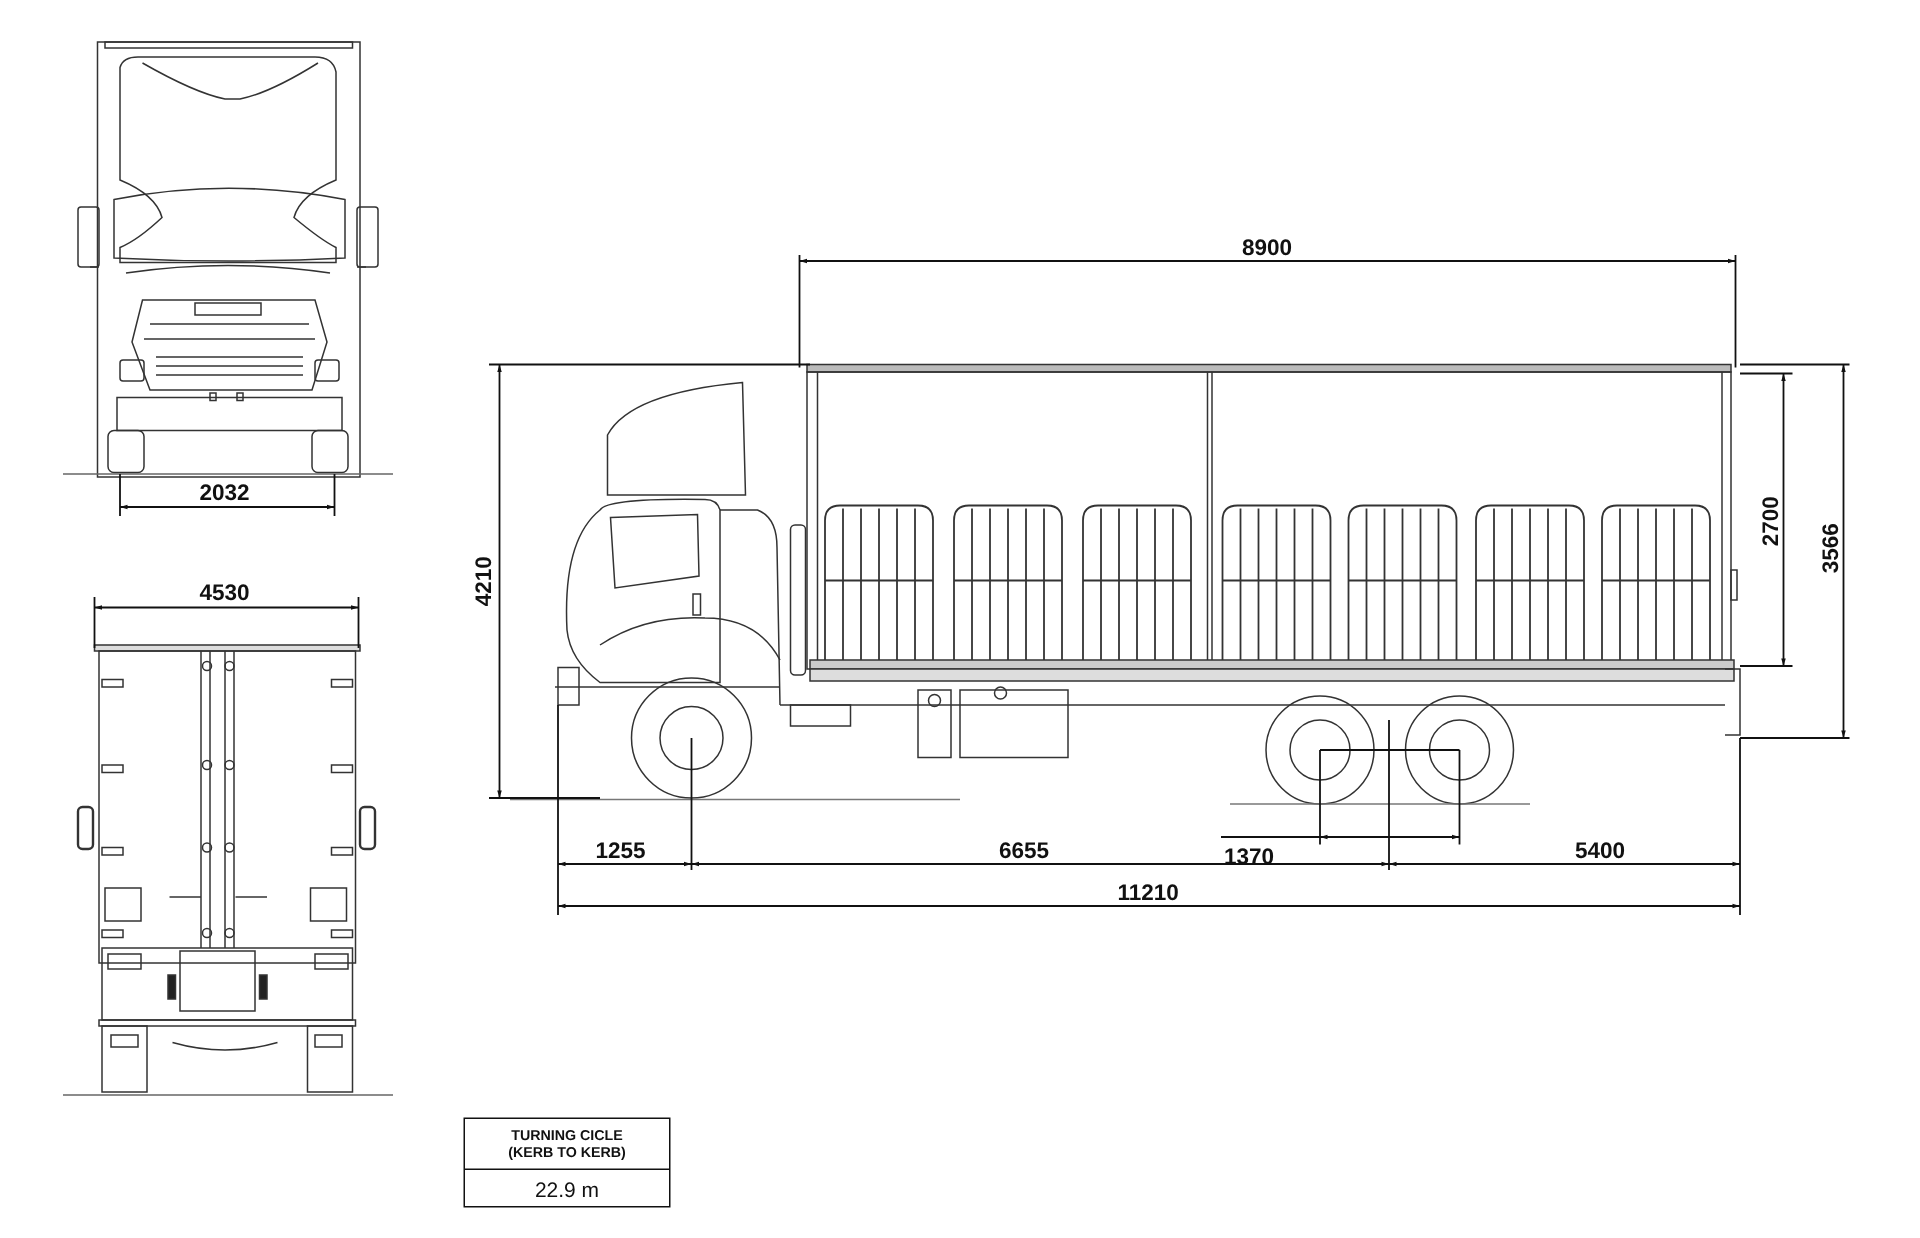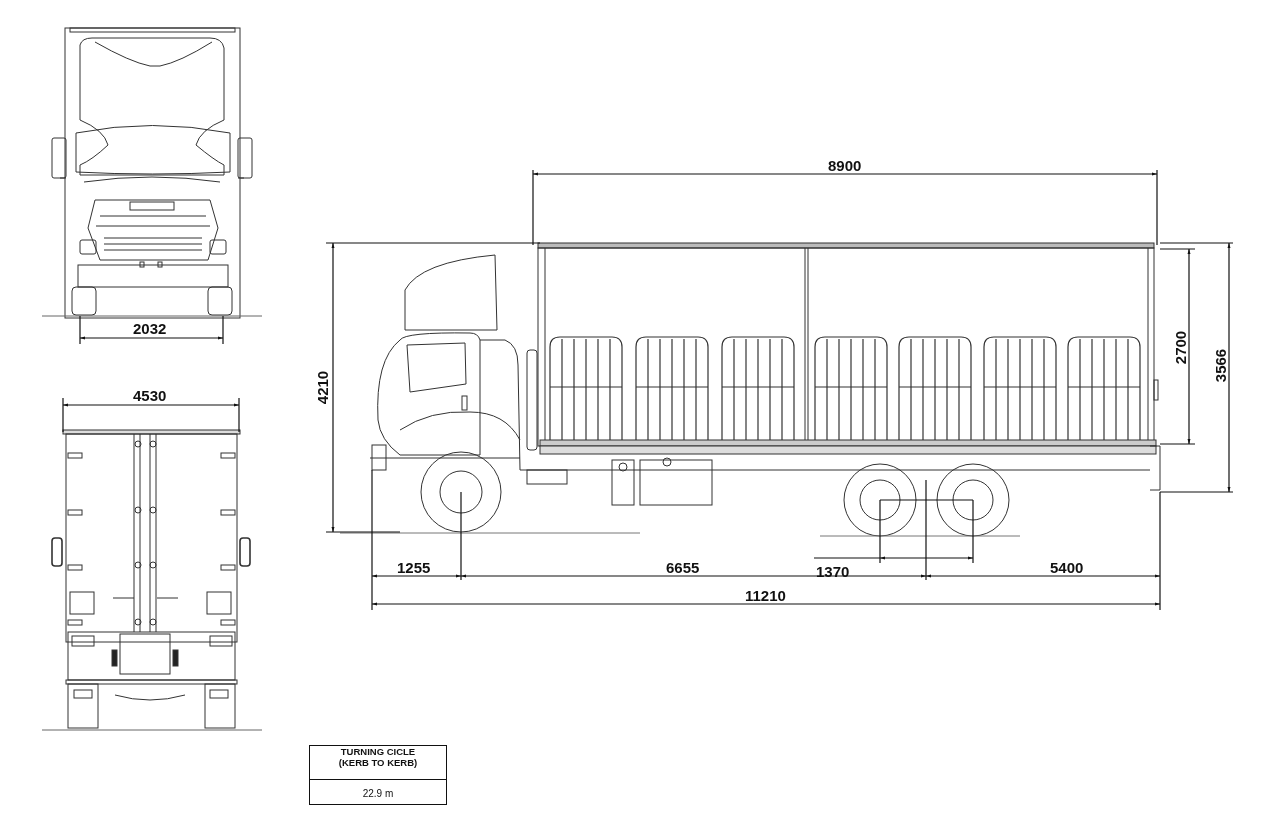--- a/index.html
+++ b/index.html
@@ -6,24 +6,24 @@
   body { width: 1280px; height: 825px; position: relative; overflow: hidden;
          font-family: "Liberation Sans", sans-serif; }
   svg { position: absolute; left: 0; top: 0; }
   .dim-label { position: absolute; font-family: "Liberation Sans", sans-serif;
                font-weight: bold; font-size: 15px; color: #111; line-height: 1;
                white-space: nowrap; }
   .vert { transform: rotate(-90deg); transform-origin: center center; }
   .turn-box { position: absolute; left: 309px; top: 745px; width: 138px; height: 60px;
               border: 1px solid #111; box-sizing: border-box; background: #fff; }
   .turn-head { height: 33px; border-bottom: 1px solid #111; display: flex; flex-direction: column;
-               align-items: center; font-size: 9.5px; font-weight: bold;
+               align-items: center; justify-content: center; font-size: 9.5px; font-weight: bold;
                line-height: 11px; color: #111; }
   .turn-val { height: 26px; display: flex; align-items: center; justify-content: center;
-              font-size: 10px; color: #111; }
+              font-size: 14px; color: #111; }
 </style>
 </head>
 <body>
 
 <svg width="1280" height="825" viewBox="0 0 1280 825">
   <defs>
     <marker id="arr" viewBox="0 0 10 10" refX="10" refY="5" markerWidth="10" markerHeight="5" orient="auto-start-reverse" markerUnits="userSpaceOnUse">
       <path d="M0,2 L10,5 L0,8 Z" fill="#111"></path>
     </marker>
   </defs>

